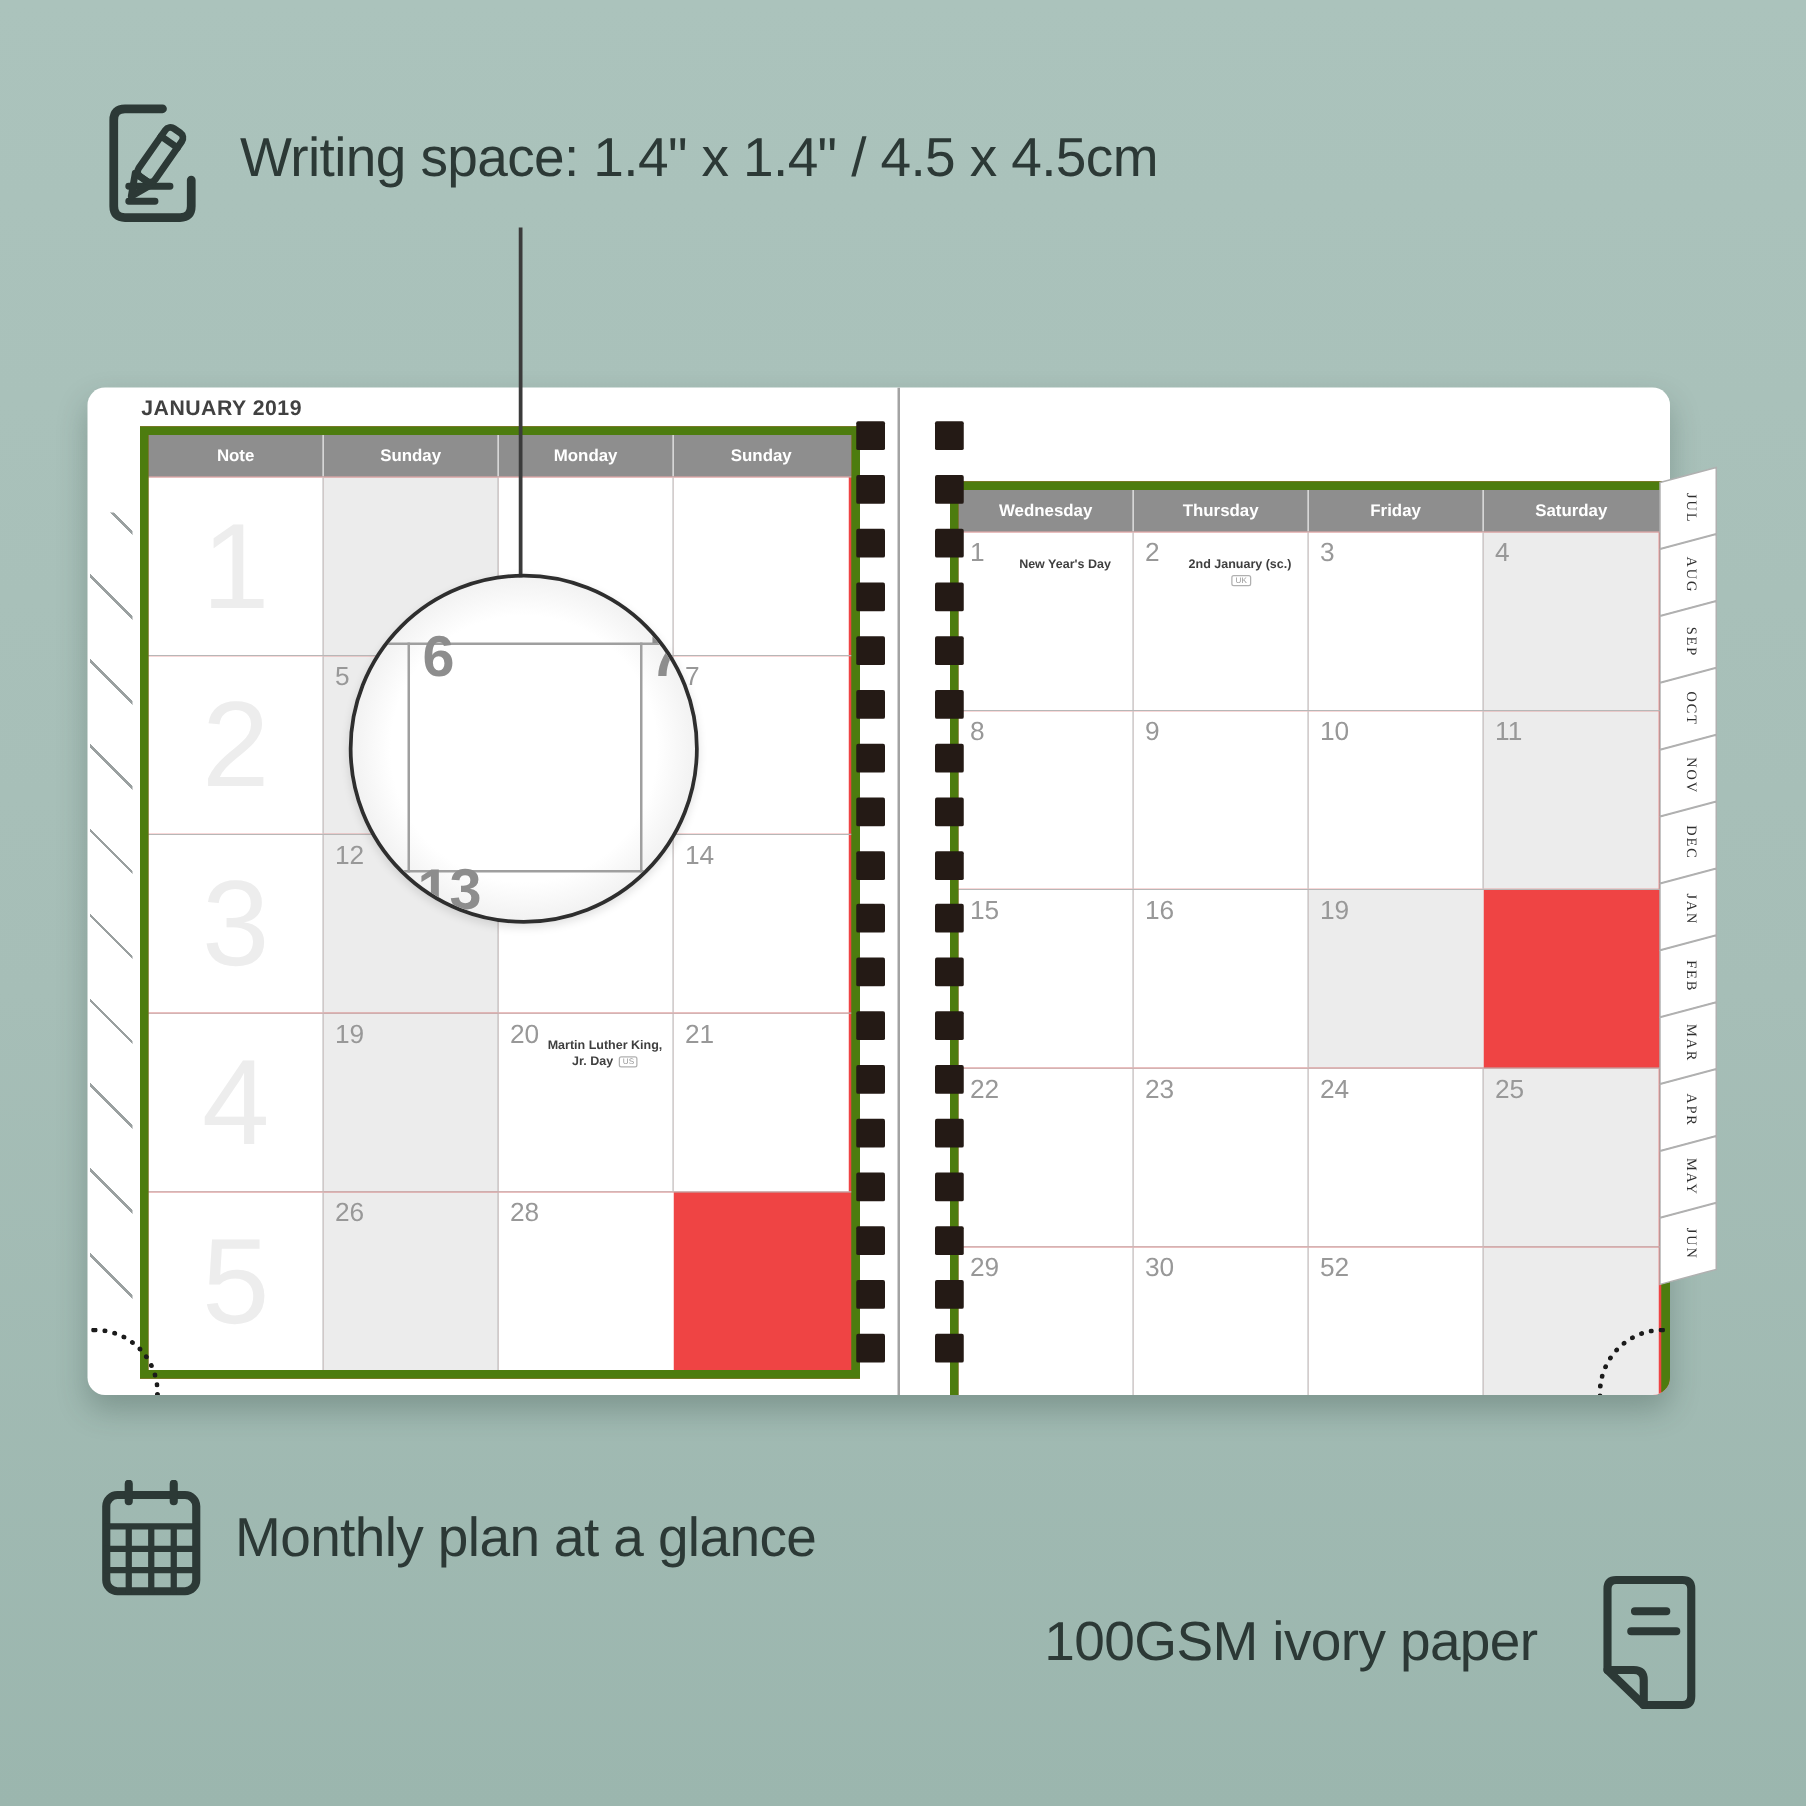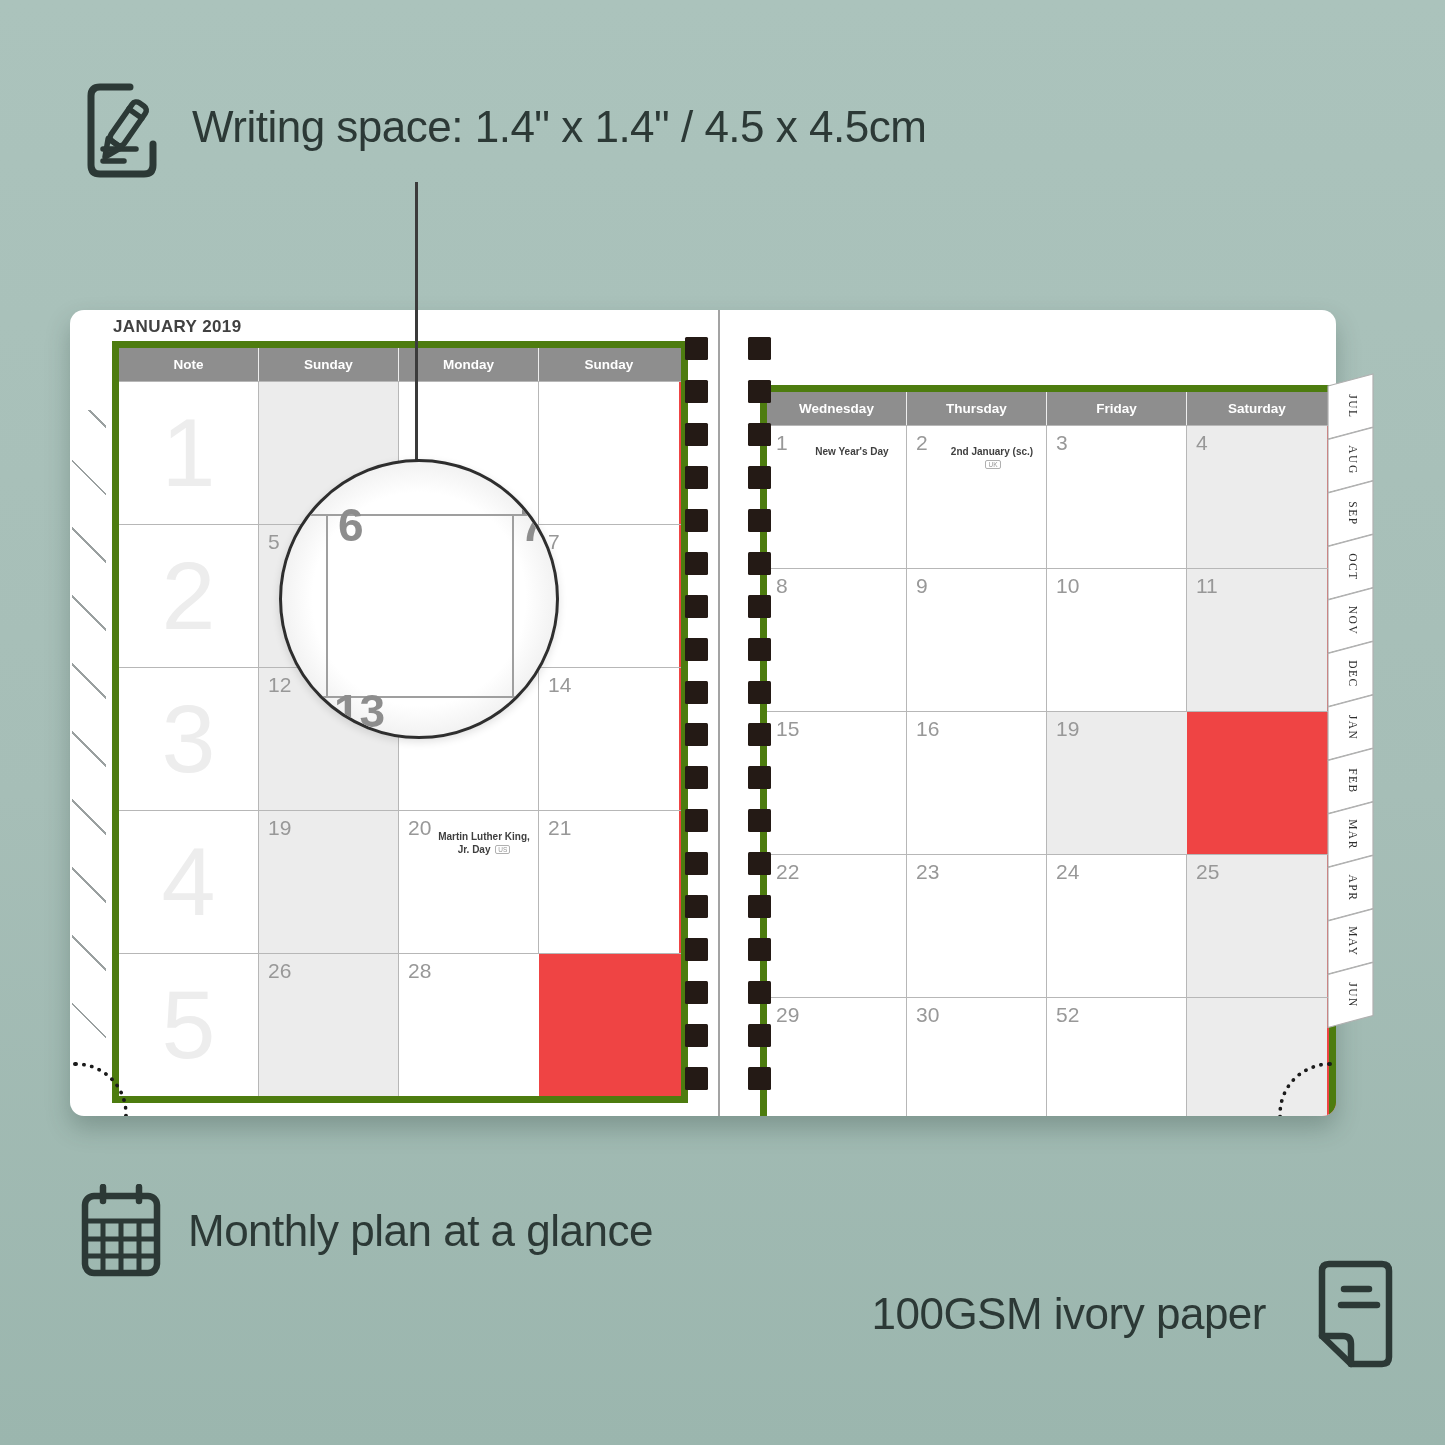--- a/index.html
+++ b/index.html
@@ -59,21 +59,21 @@
     border:3px solid #2e2e2e;overflow:hidden;z-index:3;
     background:radial-gradient(circle at 50% 50%,#ffffff 0%,#ffffff 55%,#e7e7e7 84%,#f6f6f6 97%);
     box-shadow:0 3px 8px rgba(0,0,0,.12);}
   .mag-line{position:absolute;background:#9f9f9f;}
   .mag-h{left:0;right:0;height:2px;}
   .mag-v{width:2px;top:52px;height:184px;}
   .mag-num{position:absolute;font-size:46px;font-weight:600;color:#8d8d8d;line-height:1;}
 
   
   .anno-monthly{position:absolute;left:80px;top:1184px;display:flex;align-items:center;gap:26px;z-index:2;}
-  .anno-paper{position:absolute;left:0;top:1258px;width:1358px;display:flex;align-items:center;justify-content:flex-end;gap:44px;z-index:2;margin-left:36px;}
+  .anno-paper{position:absolute;left:0;top:1258px;width:1358px;display:flex;align-items:center;justify-content:flex-end;gap:44px;z-index:2;}
   .icon-stroke{stroke:#2c3936;fill:none;stroke-linecap:round;stroke-linejoin:round;}
 </style>
 </head>
 <body>
 
 <div class="anno-top">
   <svg width="82" height="110" viewBox="0 0 82 110">
     <path class="icon-stroke" stroke-width="7" d="M 46,15 H 16 Q 7,15 7,24 V 93 Q 7,102 16,102 H 60 Q 69,102 69,93 V 72"></path>
     <path class="icon-stroke" stroke-width="5.5" d="M 19,77 H 52 M 19,89 H 40"></path>
     <g transform="translate(21,85) rotate(-55)">

